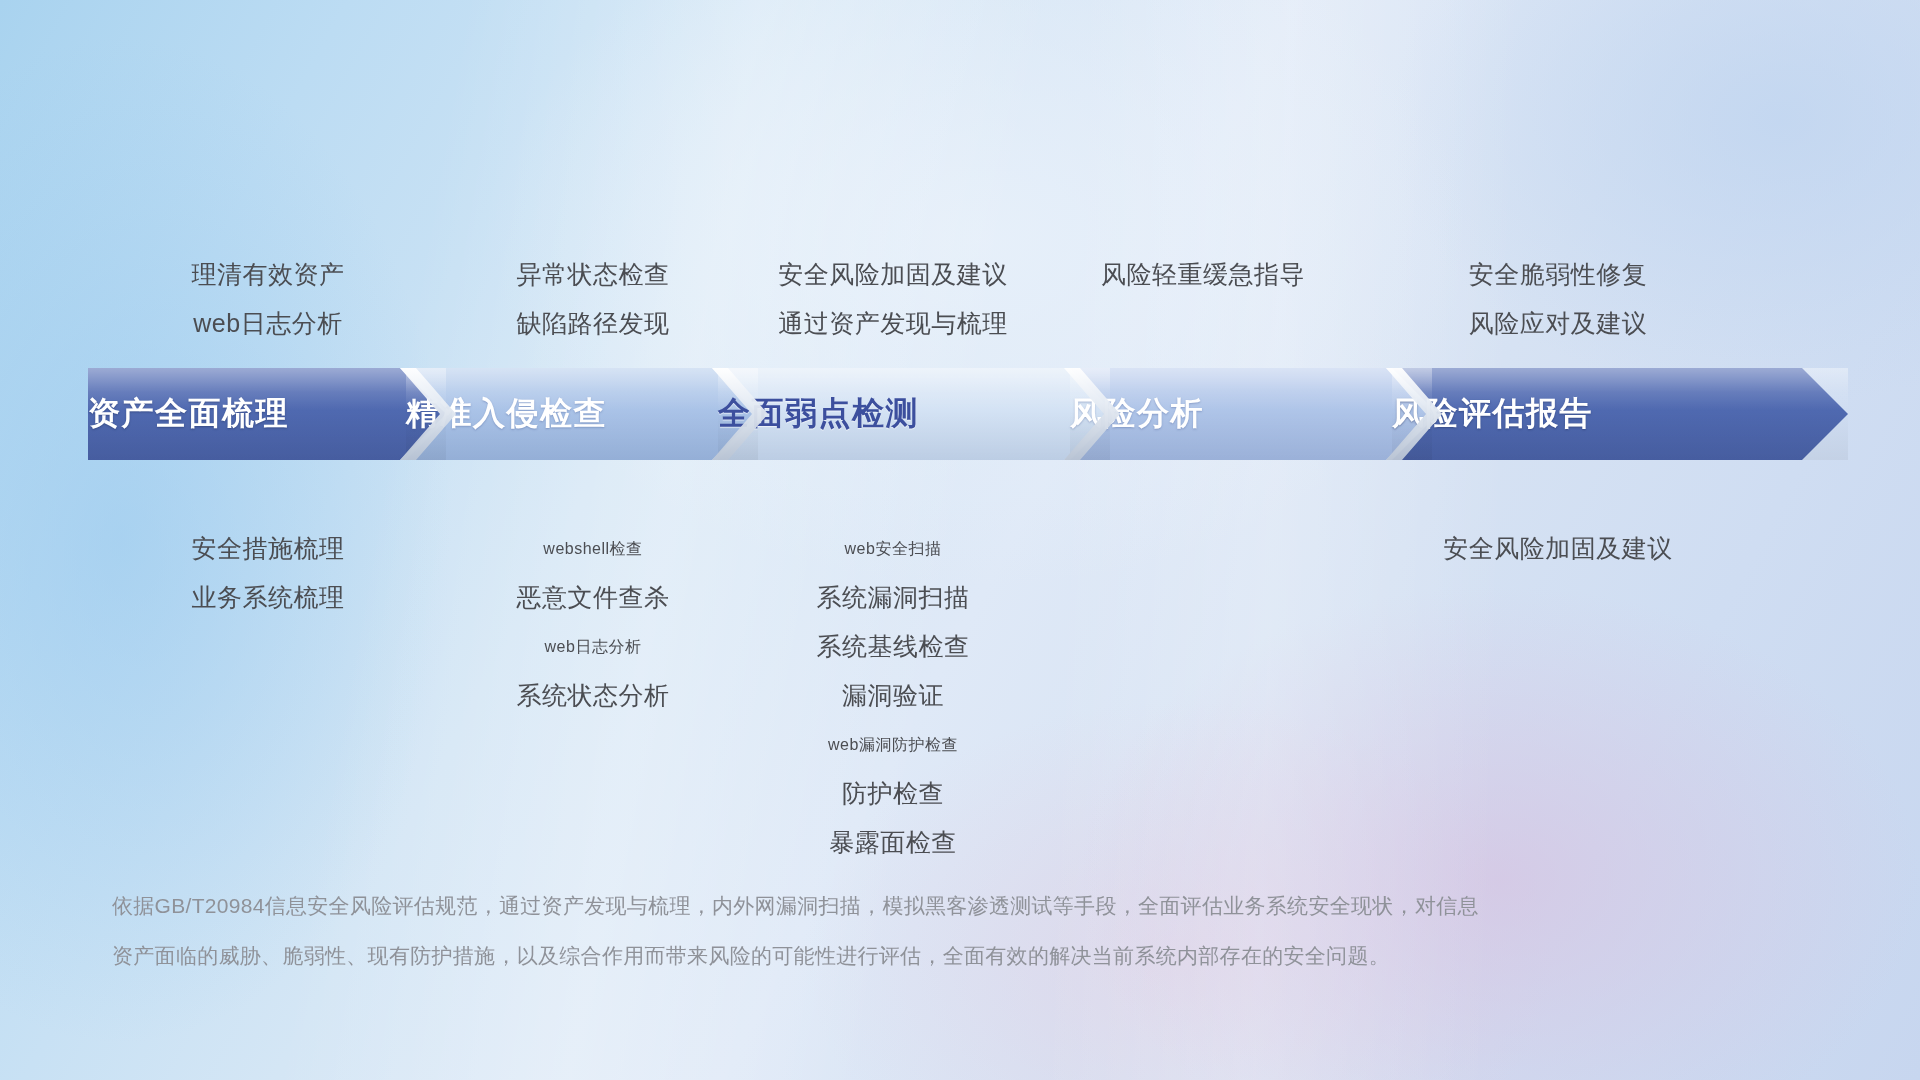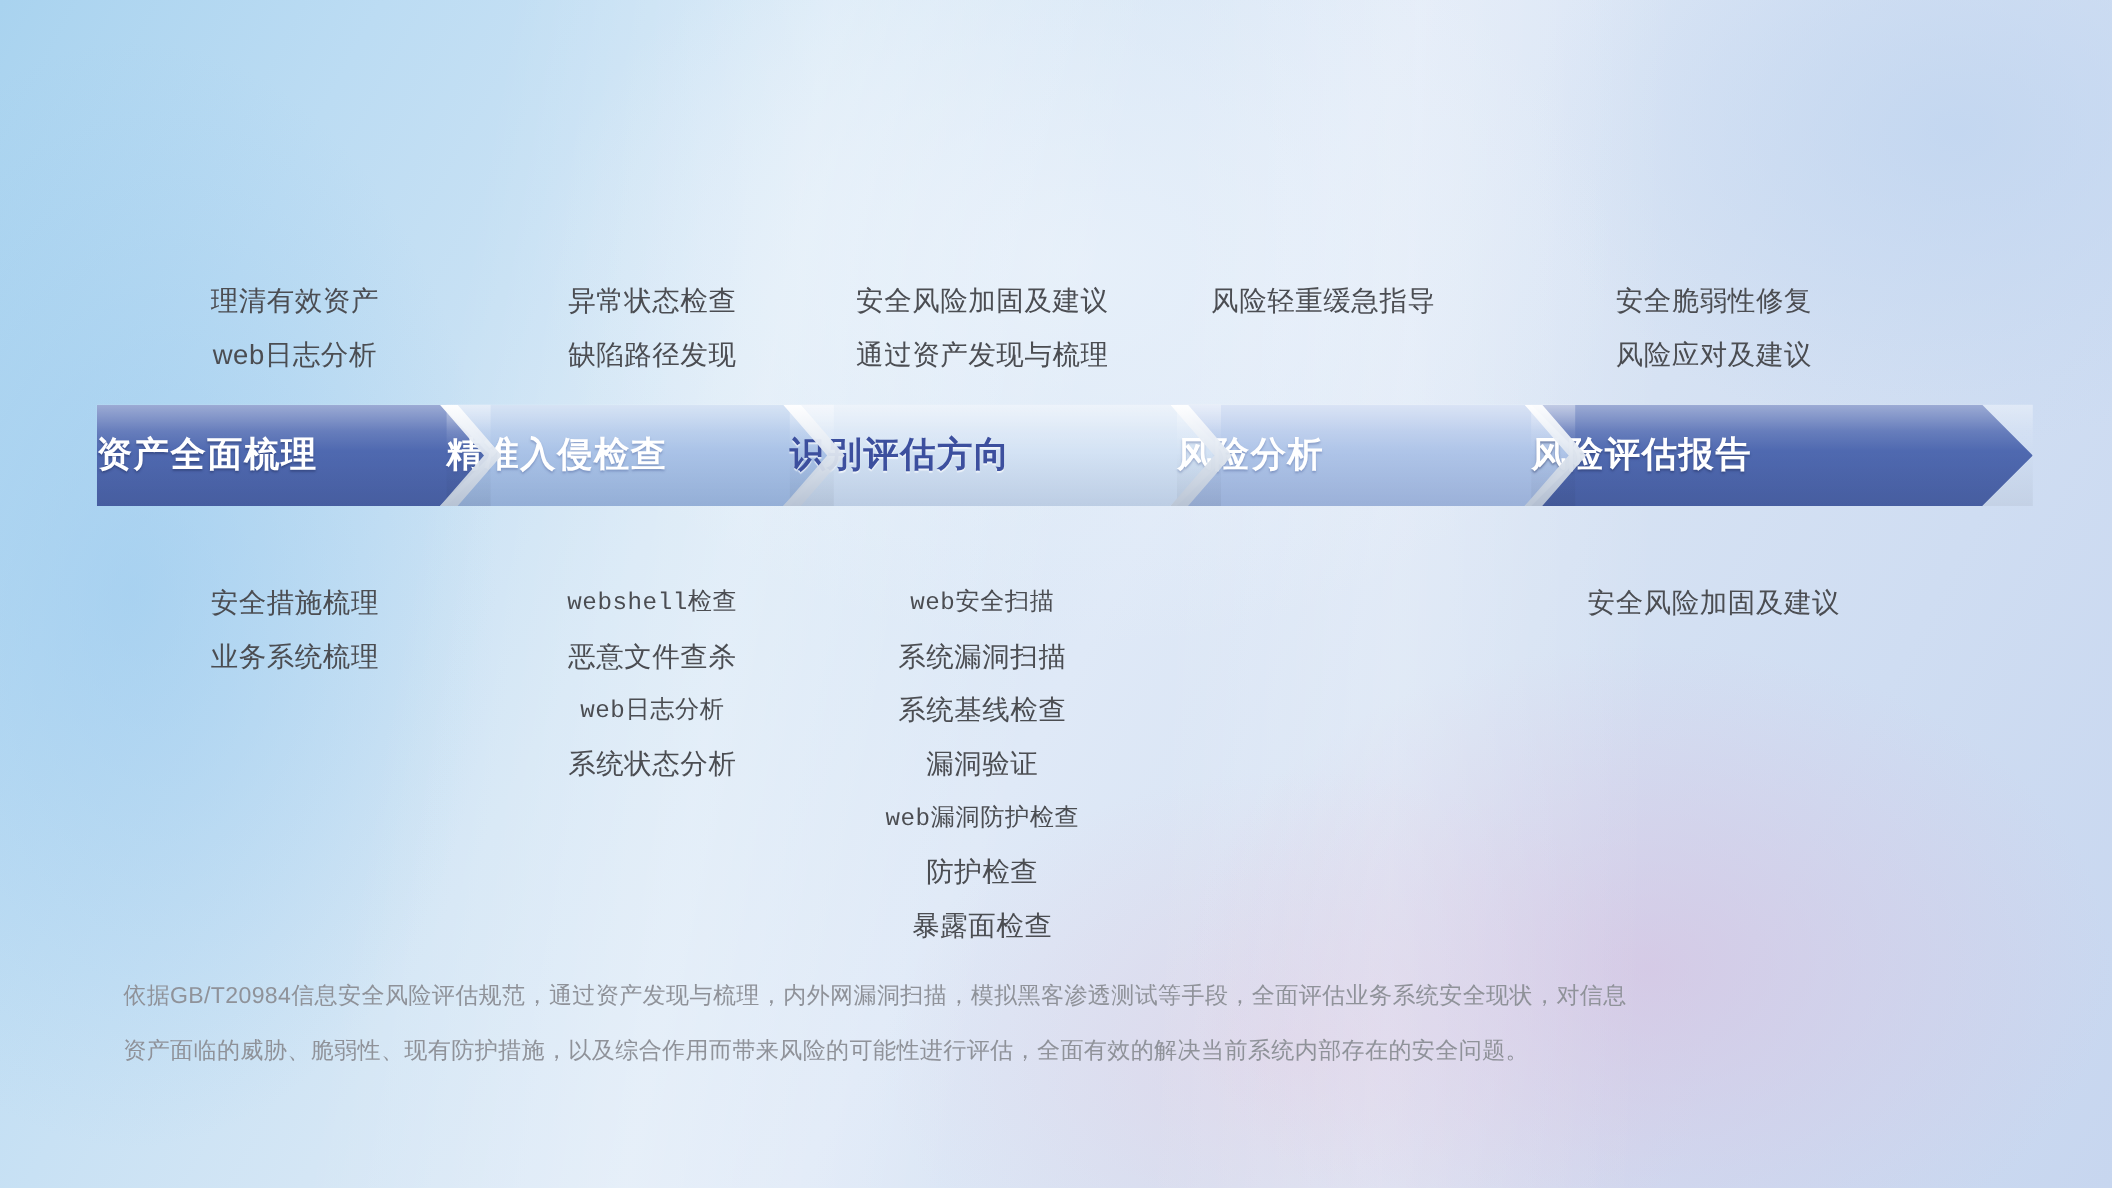--- a/index.html
+++ b/index.html
@@ -144,22 +144,22 @@
     width: 100%;
   }
   .bot-item {
     font-size: 25px;
     line-height: 49px;
     color: #4b4d52;
     letter-spacing: 0.5px;
     white-space: nowrap;
   }
   .bot-item.serif {
-    font-family: Liberation Mono, monospace;
-    font-size: 22px;
+    font-family: Liberation Sans, sans-serif;
+    font-size: 16px;
   }
 
   
   .footer {
     position: absolute;
     left: 96px;
     top: 873px;
     width: 1580px;
     font-size: 21px;
     line-height: 34px;
@@ -243,21 +243,21 @@
 
     <div class="chev" style="left:318px; width:352px;">
       <div class="shape shape-mid" style="background:linear-gradient(180deg,#bdd2ee 0%,#a9c2e7 48%,#9cb8e2 100%);"></div>
       <div class="gloss"></div>
       <span class="label" style="color:#ffffff; text-shadow:0 1px 2px rgba(60,80,140,0.35);">精准入侵检查</span>
     </div>
 
     <div class="chev" style="left:630px; width:392px;">
       <div class="shape shape-mid" style="background:linear-gradient(180deg,#e2ecf8 0%,#d3e2f4 48%,#c6d8f0 100%);"></div>
       <div class="gloss"></div>
-      <span class="label" style="color:#3c4f9e; text-shadow:0 1px 1px rgba(255,255,255,0.65);">识别评估方向</span>
+      <span class="label" style="color:#3c4f9e; text-shadow:0 1px 1px rgba(255,255,255,0.65);">全面弱点检测</span>
     </div>
 
     <div class="chev" style="left:982px; width:362px;">
       <div class="shape shape-mid" style="background:linear-gradient(180deg,#c2d2ef 0%,#aec4e8 48%,#a3bae4 100%);"></div>
       <div class="gloss"></div>
       <span class="label" style="color:#ffffff; text-shadow:0 1px 2px rgba(60,80,140,0.35);">风险分析</span>
     </div>
 
     <div class="chev" style="left:1304px; width:456px;">
       <div class="shape shape-mid" style="background:linear-gradient(180deg,#5f77ba 0%,#4f69b0 45%,#4a62a8 100%);"></div>

